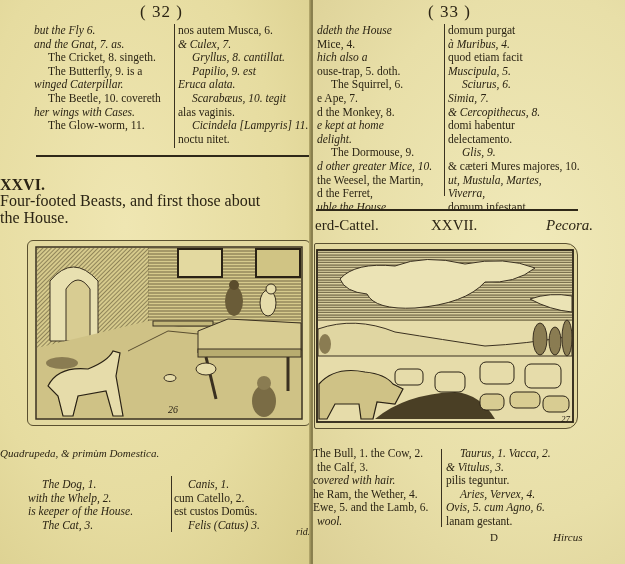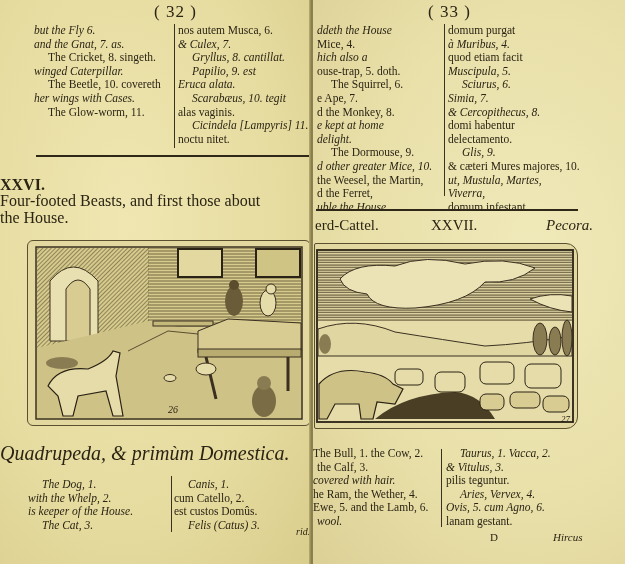--- a/index.html
+++ b/index.html
@@ -34,26 +34,27 @@
   .title { position:absolute; text-align:left; font-size:16px; line-height:17px; }
   .plate {
     position:absolute; border:1px solid #5a5030;
     background:#d8cd95; overflow:hidden;
   }
 </style>
 </head>
 <body>
 
 <div class="page page-left">
-  <div class="pnum" style="left:154px;top:2px;">( 32 )</div>
+  <div class="pnum" style="left:140px;top:2px;">( 32 )</div>
 
   <div class="col" style="left:34px;top:24px;">
     <div class="it">but the Fly 6.</div>
     <div class="it">and the Gnat, 7. as.</div>
     <div class="ind">The Cricket, 8. singeth.</div>
+    <div class="ind">The Butterfly, 9. is a</div>
     <div class="it">winged Caterpillar.</div>
     <div class="ind">The Beetle, 10. covereth</div>
     <div class="it">her wings with Cases.</div>
     <div class="ind">The Glow-worm, 11.</div>
   </div>
   <div class="vrule" style="left:174px;top:24px;height:124px;"></div>
   <div class="col" style="left:178px;top:24px;">
     <div>nos autem Musca, 6.</div>
     <div class="it">&amp; Culex, 7.</div>
     <div class="ind it">Gryllus, 8. cantillat.</div>
@@ -112,21 +113,21 @@
       <ellipse cx="236" cy="160" rx="12" ry="16" fill="#7a6c45"></ellipse>
       <circle cx="236" cy="142" r="7" fill="#8a7c52"></circle>
 
       <ellipse cx="178" cy="128" rx="10" ry="6" fill="#e6dcaa" stroke="#3a3020"></ellipse>
       <ellipse cx="142" cy="137" rx="6" ry="3.5" fill="#e6dcaa" stroke="#3a3020"></ellipse>
       <ellipse cx="34" cy="122" rx="16" ry="6" fill="#8a7c52"></ellipse>
       <text x="140" y="172" font-size="10" font-style="italic" fill="#2a2215" font-family="Liberation Serif, serif">26</text>
     </svg>
   </div>
 
-  <div class="title" style="left:0;width:364px;top:445px;font-size:20px;font-style:italic;">Quadrupeda, &amp; primùm Domestica.</div>
+  <div class="title" style="left:0;width:364px;top:445px;font-size:11px;font-style:italic;">Quadrupeda, &amp; primùm Domestica.</div>
 
   <div class="col" style="left:28px;top:478px;">
     <div class="ind it">The Dog, 1.</div>
     <div class="it">with the Whelp, 2.</div>
     <div class="it">is keeper of the House.</div>
     <div class="ind it">The Cat, 3.</div>
   </div>
   <div class="vrule" style="left:171px;top:476px;height:56px;"></div>
   <div class="col" style="left:174px;top:478px;">
     <div class="ind it">Canis, 1.</div>

